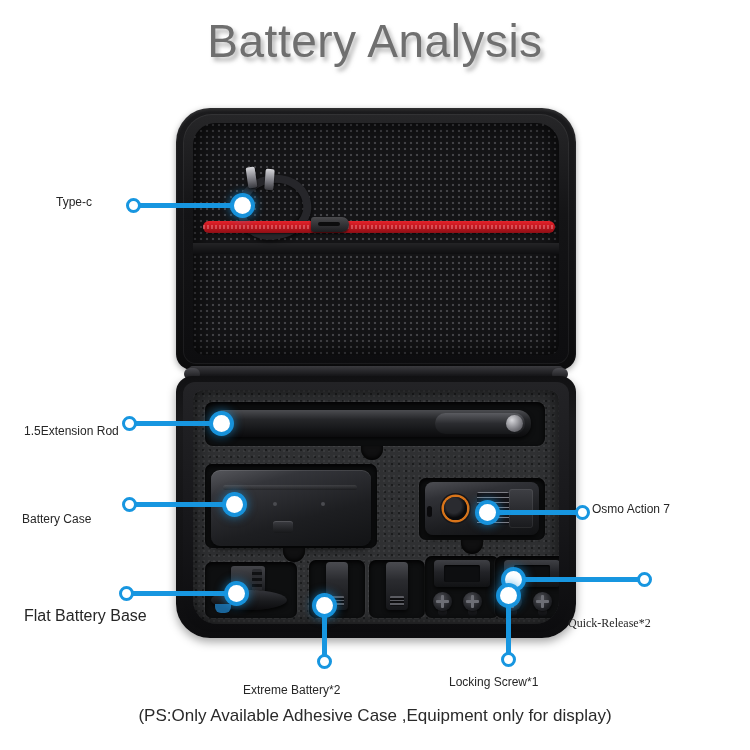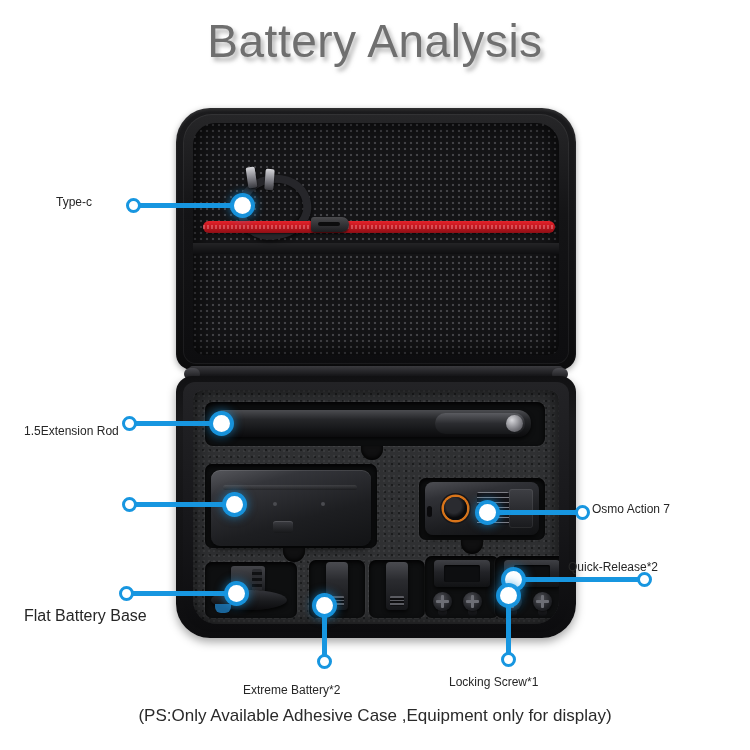--- a/index.html
+++ b/index.html
@@ -493,20 +493,21 @@
   <div class="ring" style="left:122px; top:416px;"></div>
   <div class="dot" style="left:213px; top:415px;"></div>
   <div class="label" style="left:24px; top:424px;">1.5Extension Rod</div>
 </div>
 
 <div>
   <div class="callout-line h" style="left:128px; top:502px; width:112px;"></div>
   <div class="ring" style="left:122px; top:497px;"></div>
   <div class="dot" style="left:226px; top:496px;"></div>
   <div class="label" style="left:22px; top:512px;">
+    <div>Battery Case</div>
   </div>
 </div>
 
 <div>
   <div class="callout-line h" style="left:125px; top:591px; width:115px;"></div>
   <div class="ring" style="left:119px; top:586px;"></div>
   <div class="dot" style="left:228px; top:585px;"></div>
   <div class="label sm" style="left:24px; top:606px;">Flat Battery Base</div>
 </div>
 
@@ -514,21 +515,21 @@
   <div class="callout-line h" style="left:487px; top:510px; width:95px;"></div>
   <div class="dot" style="left:479px; top:504px;"></div>
   <div class="ring" style="left:575px; top:505px;"></div>
   <div class="label" style="left:592px; top:502px;">Osmo Action 7</div>
 </div>
 
 <div>
   <div class="callout-line h" style="left:513px; top:577px; width:130px;"></div>
   <div class="dot" style="left:505px; top:571px;"></div>
   <div class="ring" style="left:637px; top:572px;"></div>
-  <div class="label" style="left:568px; top:560px;">Quick-Release*2</div>
+  <div class="label" style="left:568px; top:616px;font-family:Liberation Serif, serif;">Quick-Release*2</div>
 </div>
 
 <div>
   <div class="callout-line v" style="left:322px; top:608px; height:52px;"></div>
   <div class="dot" style="left:316px; top:597px;"></div>
   <div class="ring" style="left:317px; top:654px;"></div>
   <div class="label" style="left:243px; top:683px;">Extreme Battery*2</div>
 </div>
 
 <div>

